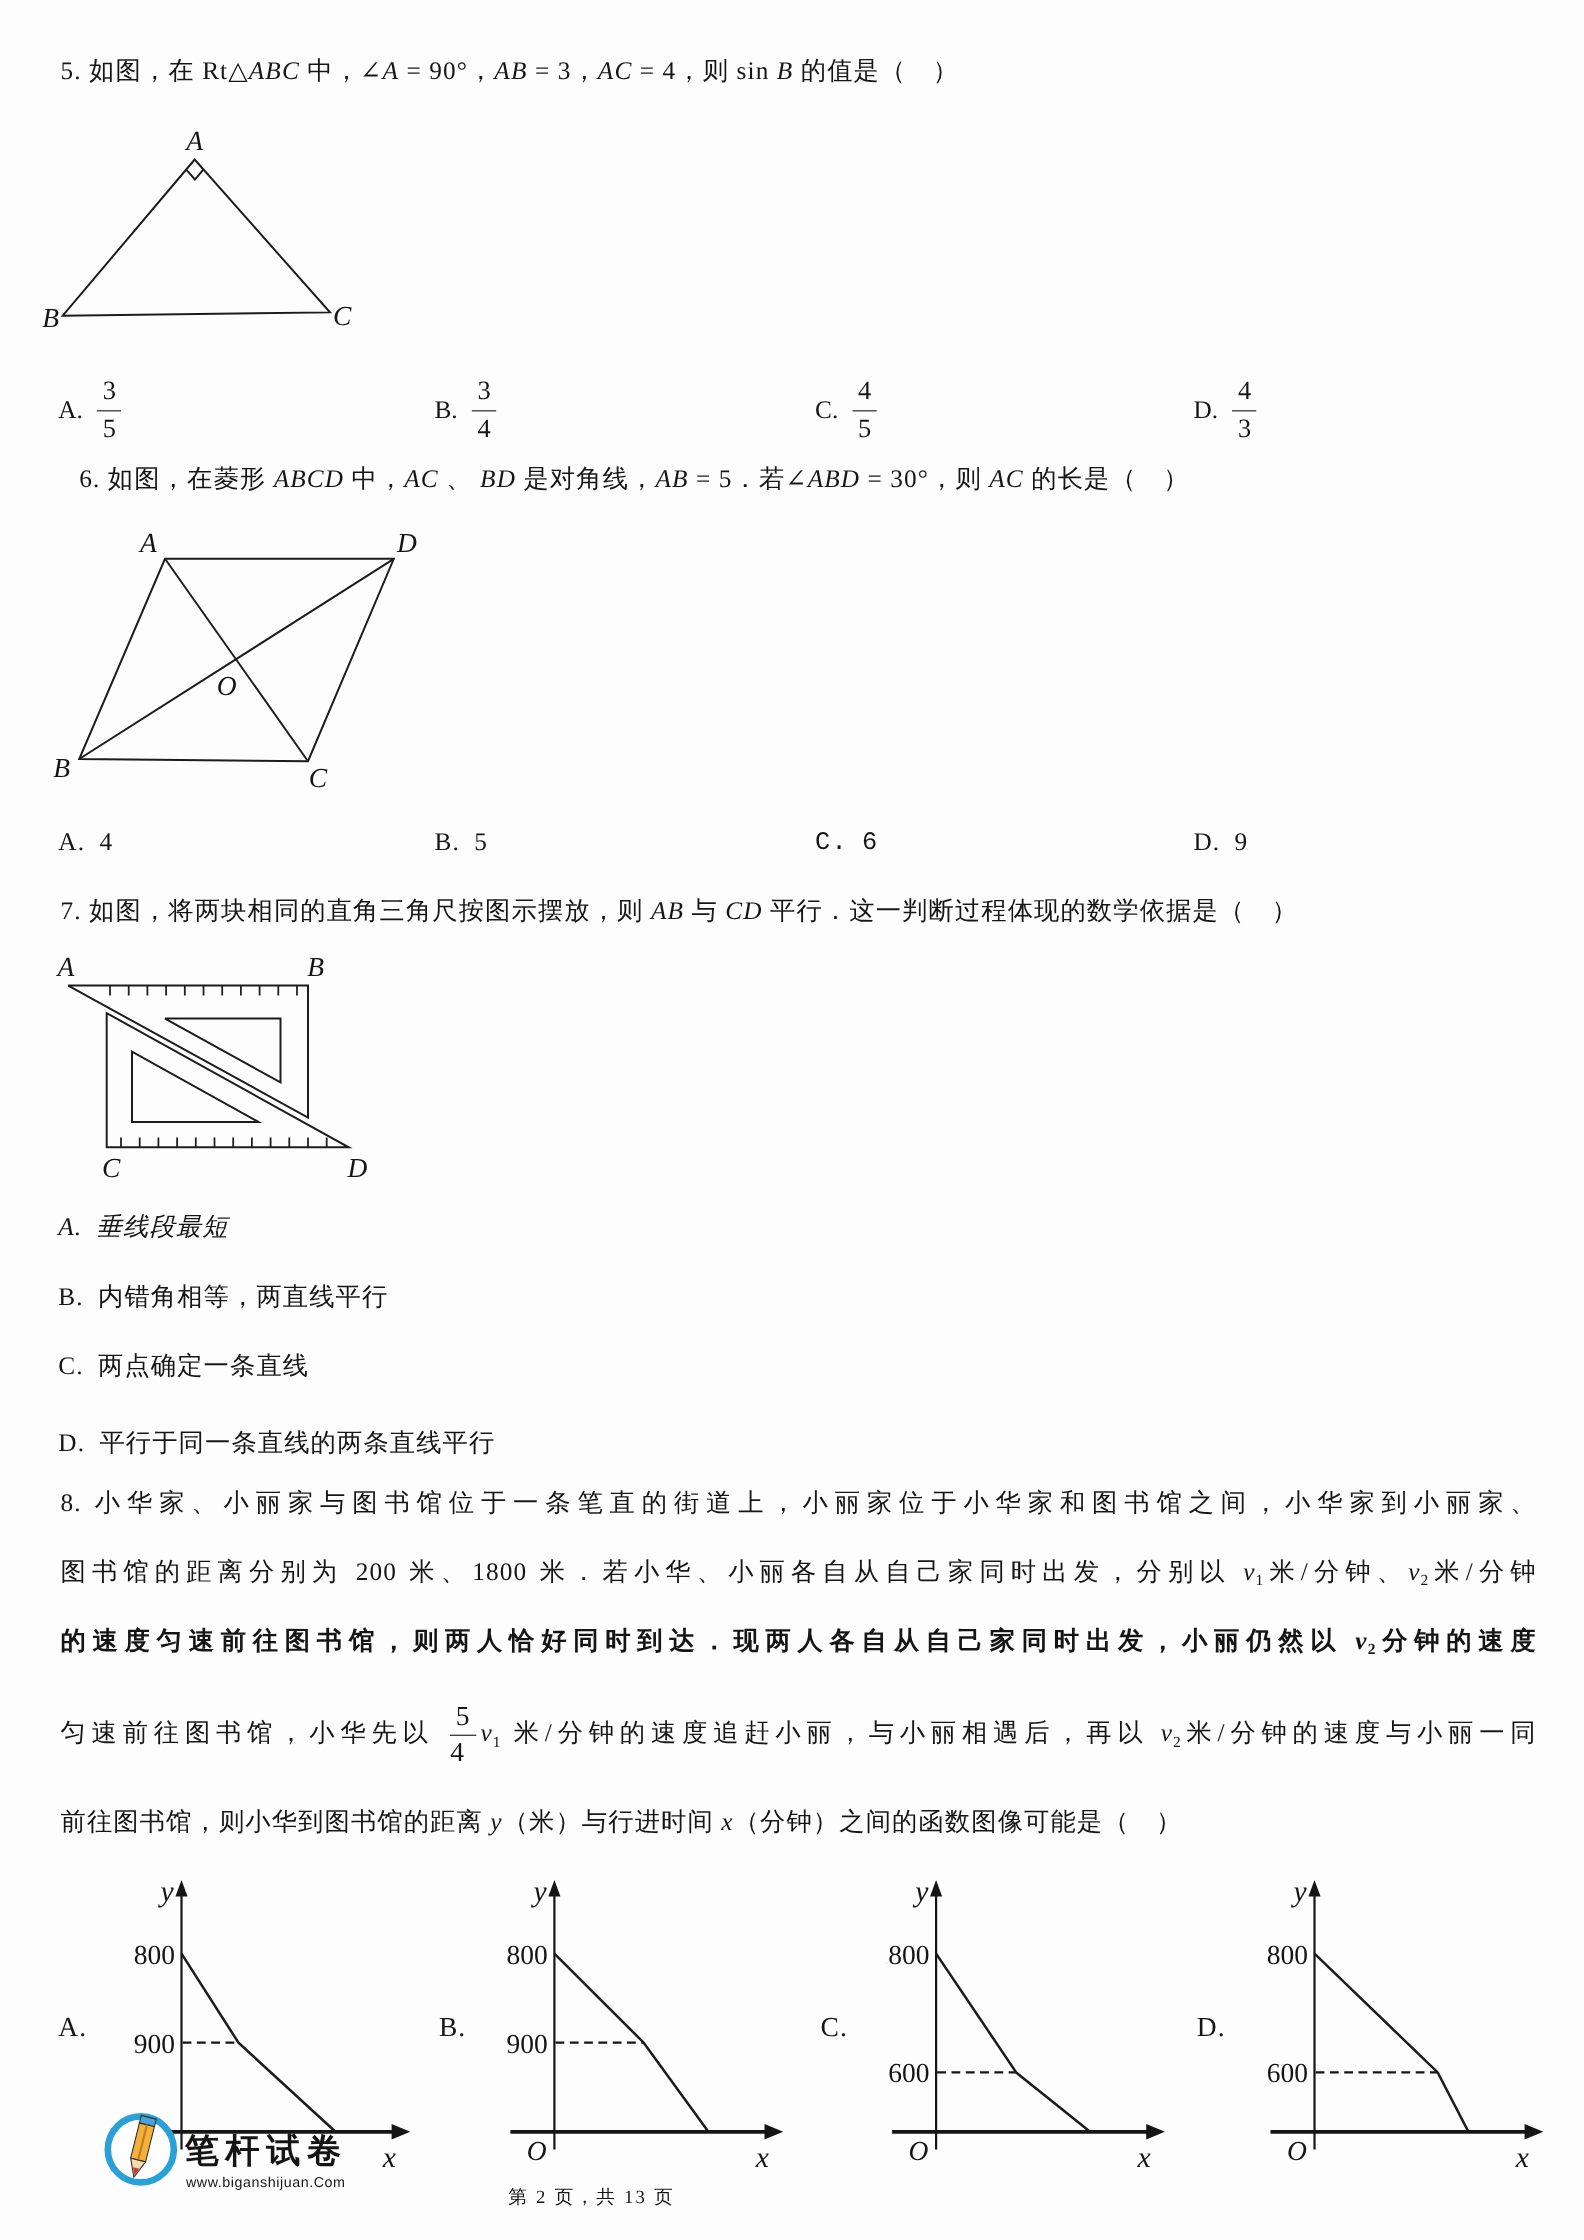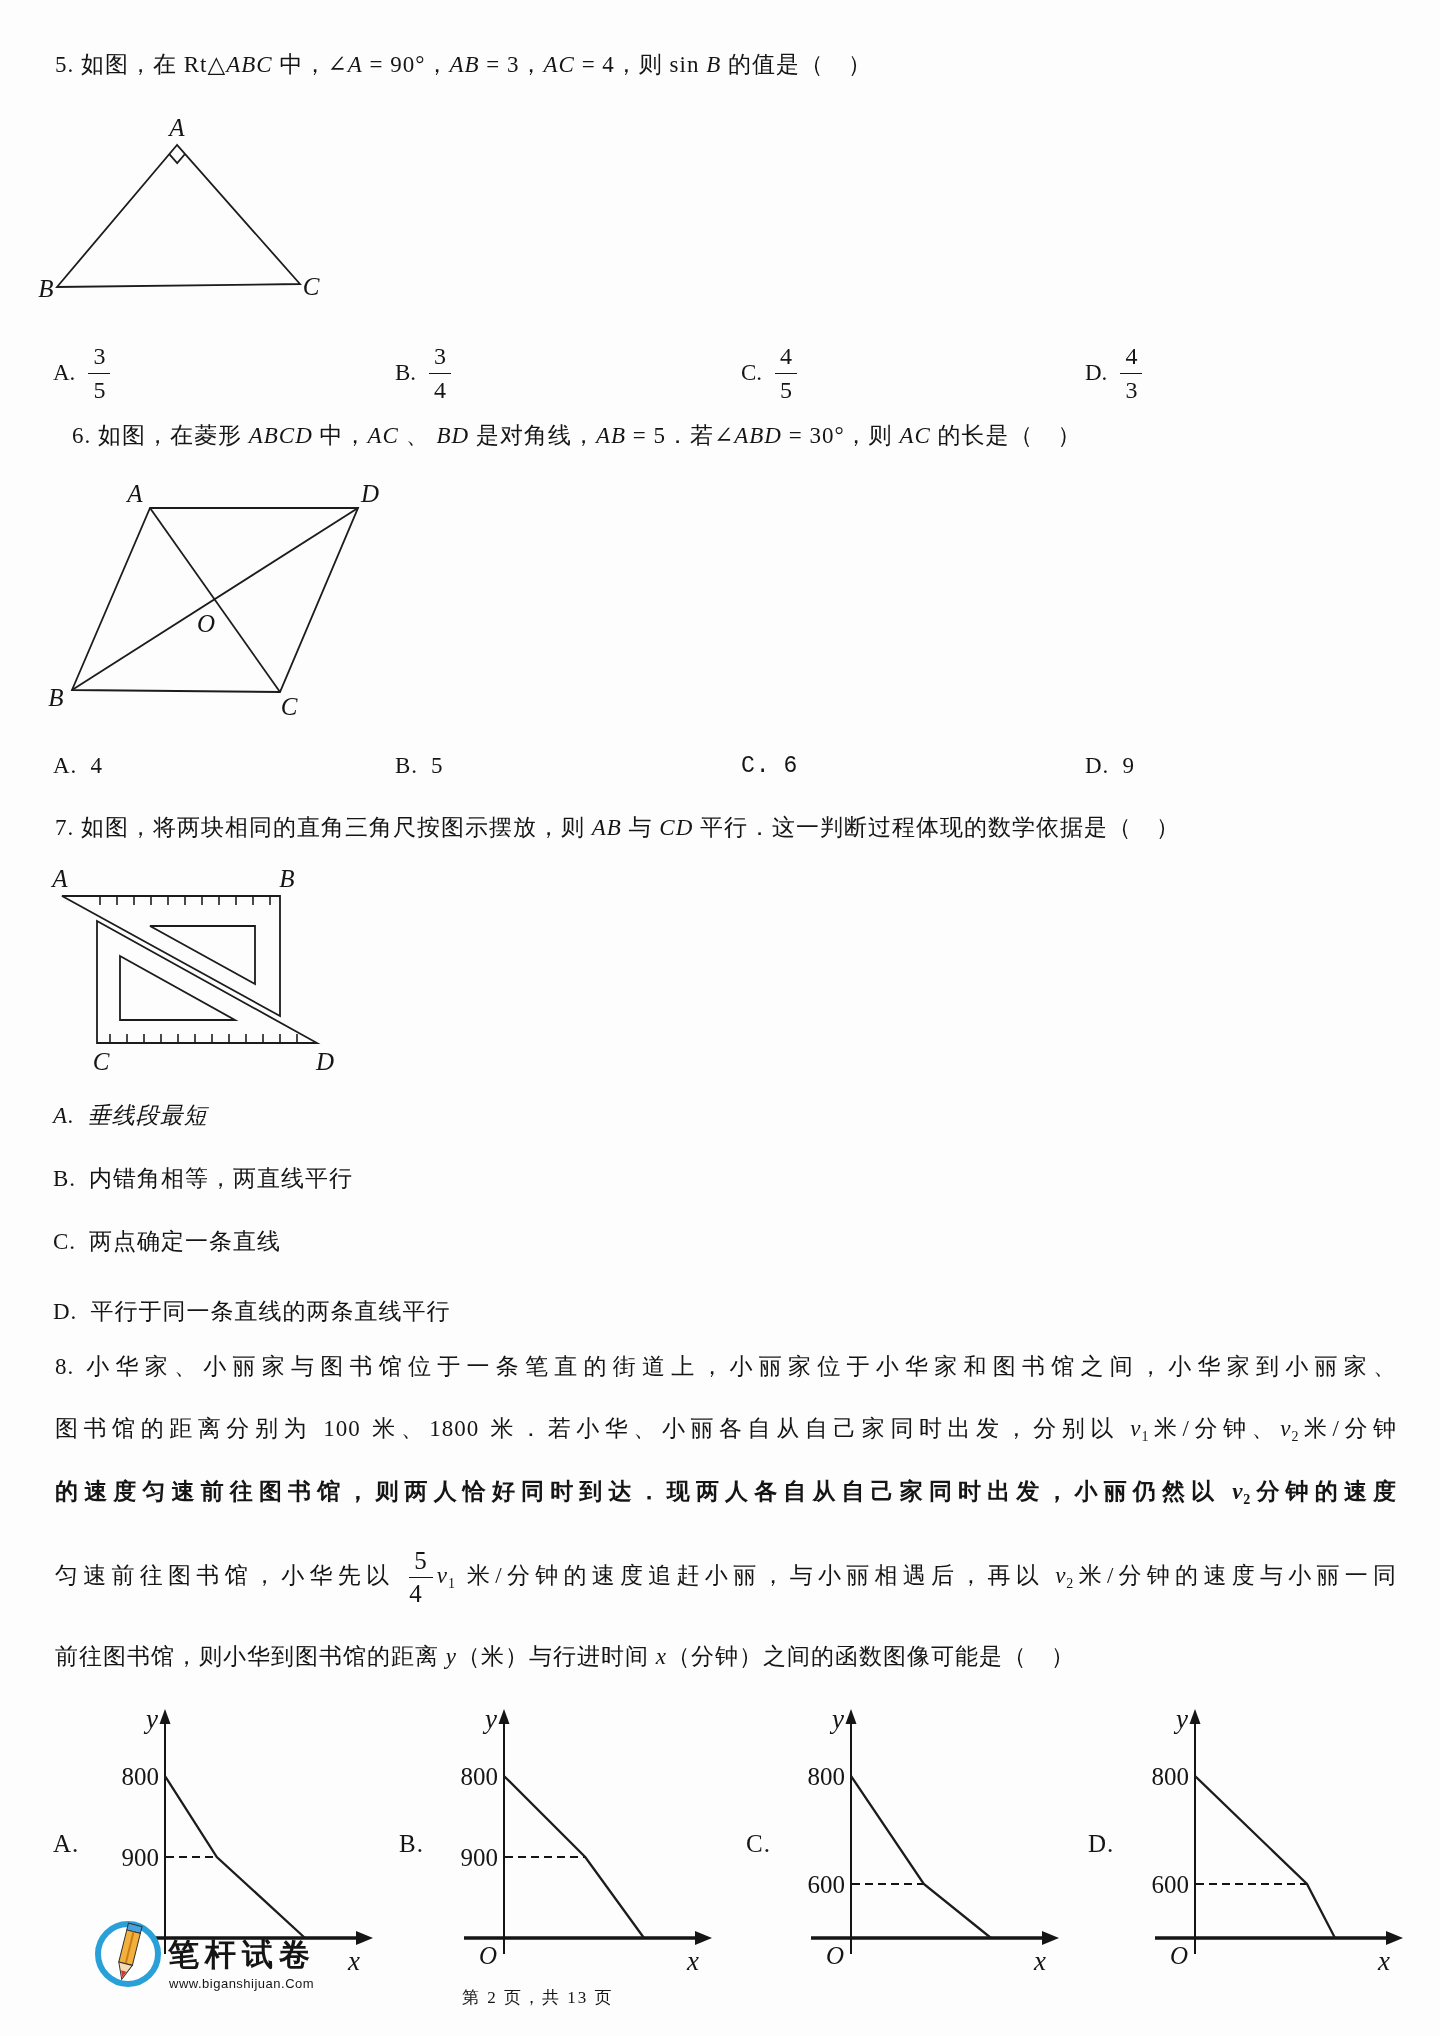--- a/index.html
+++ b/index.html
@@ -134,21 +134,21 @@
   <text x="66" y="207" text-anchor="middle" class="figlabel" font-size="25">C</text>
   <text x="290" y="207" text-anchor="middle" class="figlabel" font-size="25">D</text>
 </svg>
 
 <div class="abs optrow" style="left:53px;top:1100px;font-style:italic;"><span>A.</span><span class="gap">垂线段最短</span></div>
 <div class="abs optrow" style="left:53px;top:1163px;"><span>B.</span><span class="gap">内错角相等，两直线平行</span></div>
 <div class="abs optrow" style="left:53px;top:1226px;"><span>C.</span><span class="gap">两点确定一条直线</span></div>
 <div class="abs optrow" style="left:53px;top:1296px;"><span>D.</span><span class="gap">平行于同一条直线的两条直线平行</span></div>
 
 <div class="abs jline" style="left:55px;top:1352px;"><span>8. 小华家、小丽家与图书馆位于一条笔直的街道上，小丽家位于小华家和图书馆之间，小华家到小丽家、</span></div>
-<div class="abs jline" style="left:55px;top:1414px;"><span>图书馆的距离分别为 100 米、1800 米．若小华、小丽各自从自己家同时出发，分别以 </span><span class="mi">v</span><span class="msub">1</span><span>米/分钟、</span><span class="mi">v</span><span class="msub">2</span><span>米/分钟</span></div>
+<div class="abs jline" style="left:55px;top:1414px;"><span>图书馆的距离分别为 200 米、1800 米．若小华、小丽各自从自己家同时出发，分别以 </span><span class="mi">v</span><span class="msub">1</span><span>米/分钟、</span><span class="mi">v</span><span class="msub">2</span><span>米/分钟</span></div>
 <div class="abs jline" style="left:55px;top:1477px;font-weight:bold;"><span>的速度匀速前往图书馆，则两人恰好同时到达．现两人各自从自己家同时出发，小丽仍然以 </span><span class="mi">v</span><span class="msub">2</span><span>分钟的速度</span></div>
 <div class="abs jline" style="left:55px;top:1548px;"><span>匀速前往图书馆，小华先以 </span><span class="infrac">
       <span class="fn">5</span>
       <span class="fd">4</span>
     </span><span class="mi">v</span><span class="msub">1</span><span> 米/分钟的速度追赶小丽，与小丽相遇后，再以 </span><span class="mi">v</span><span class="msub">2</span><span>米/分钟的速度与小丽一同</span></div>
 <div class="abs stem" style="left:55px;top:1642px;"><span>前往图书馆，则小华到图书馆的距离 </span><span class="mi">y</span><span>（米）与行进时间 </span><span class="mi">x</span><span>（分钟）之间的函数图像可能是（　）</span></div>
 
 <div id="graphs">
     <div class="abs glabel" style="left: 53px; top: 1830px;">A.</div>
     <svg width="260" height="265" viewBox="0 0 260 265" style="position:absolute;left:120px;top:1708px;">

